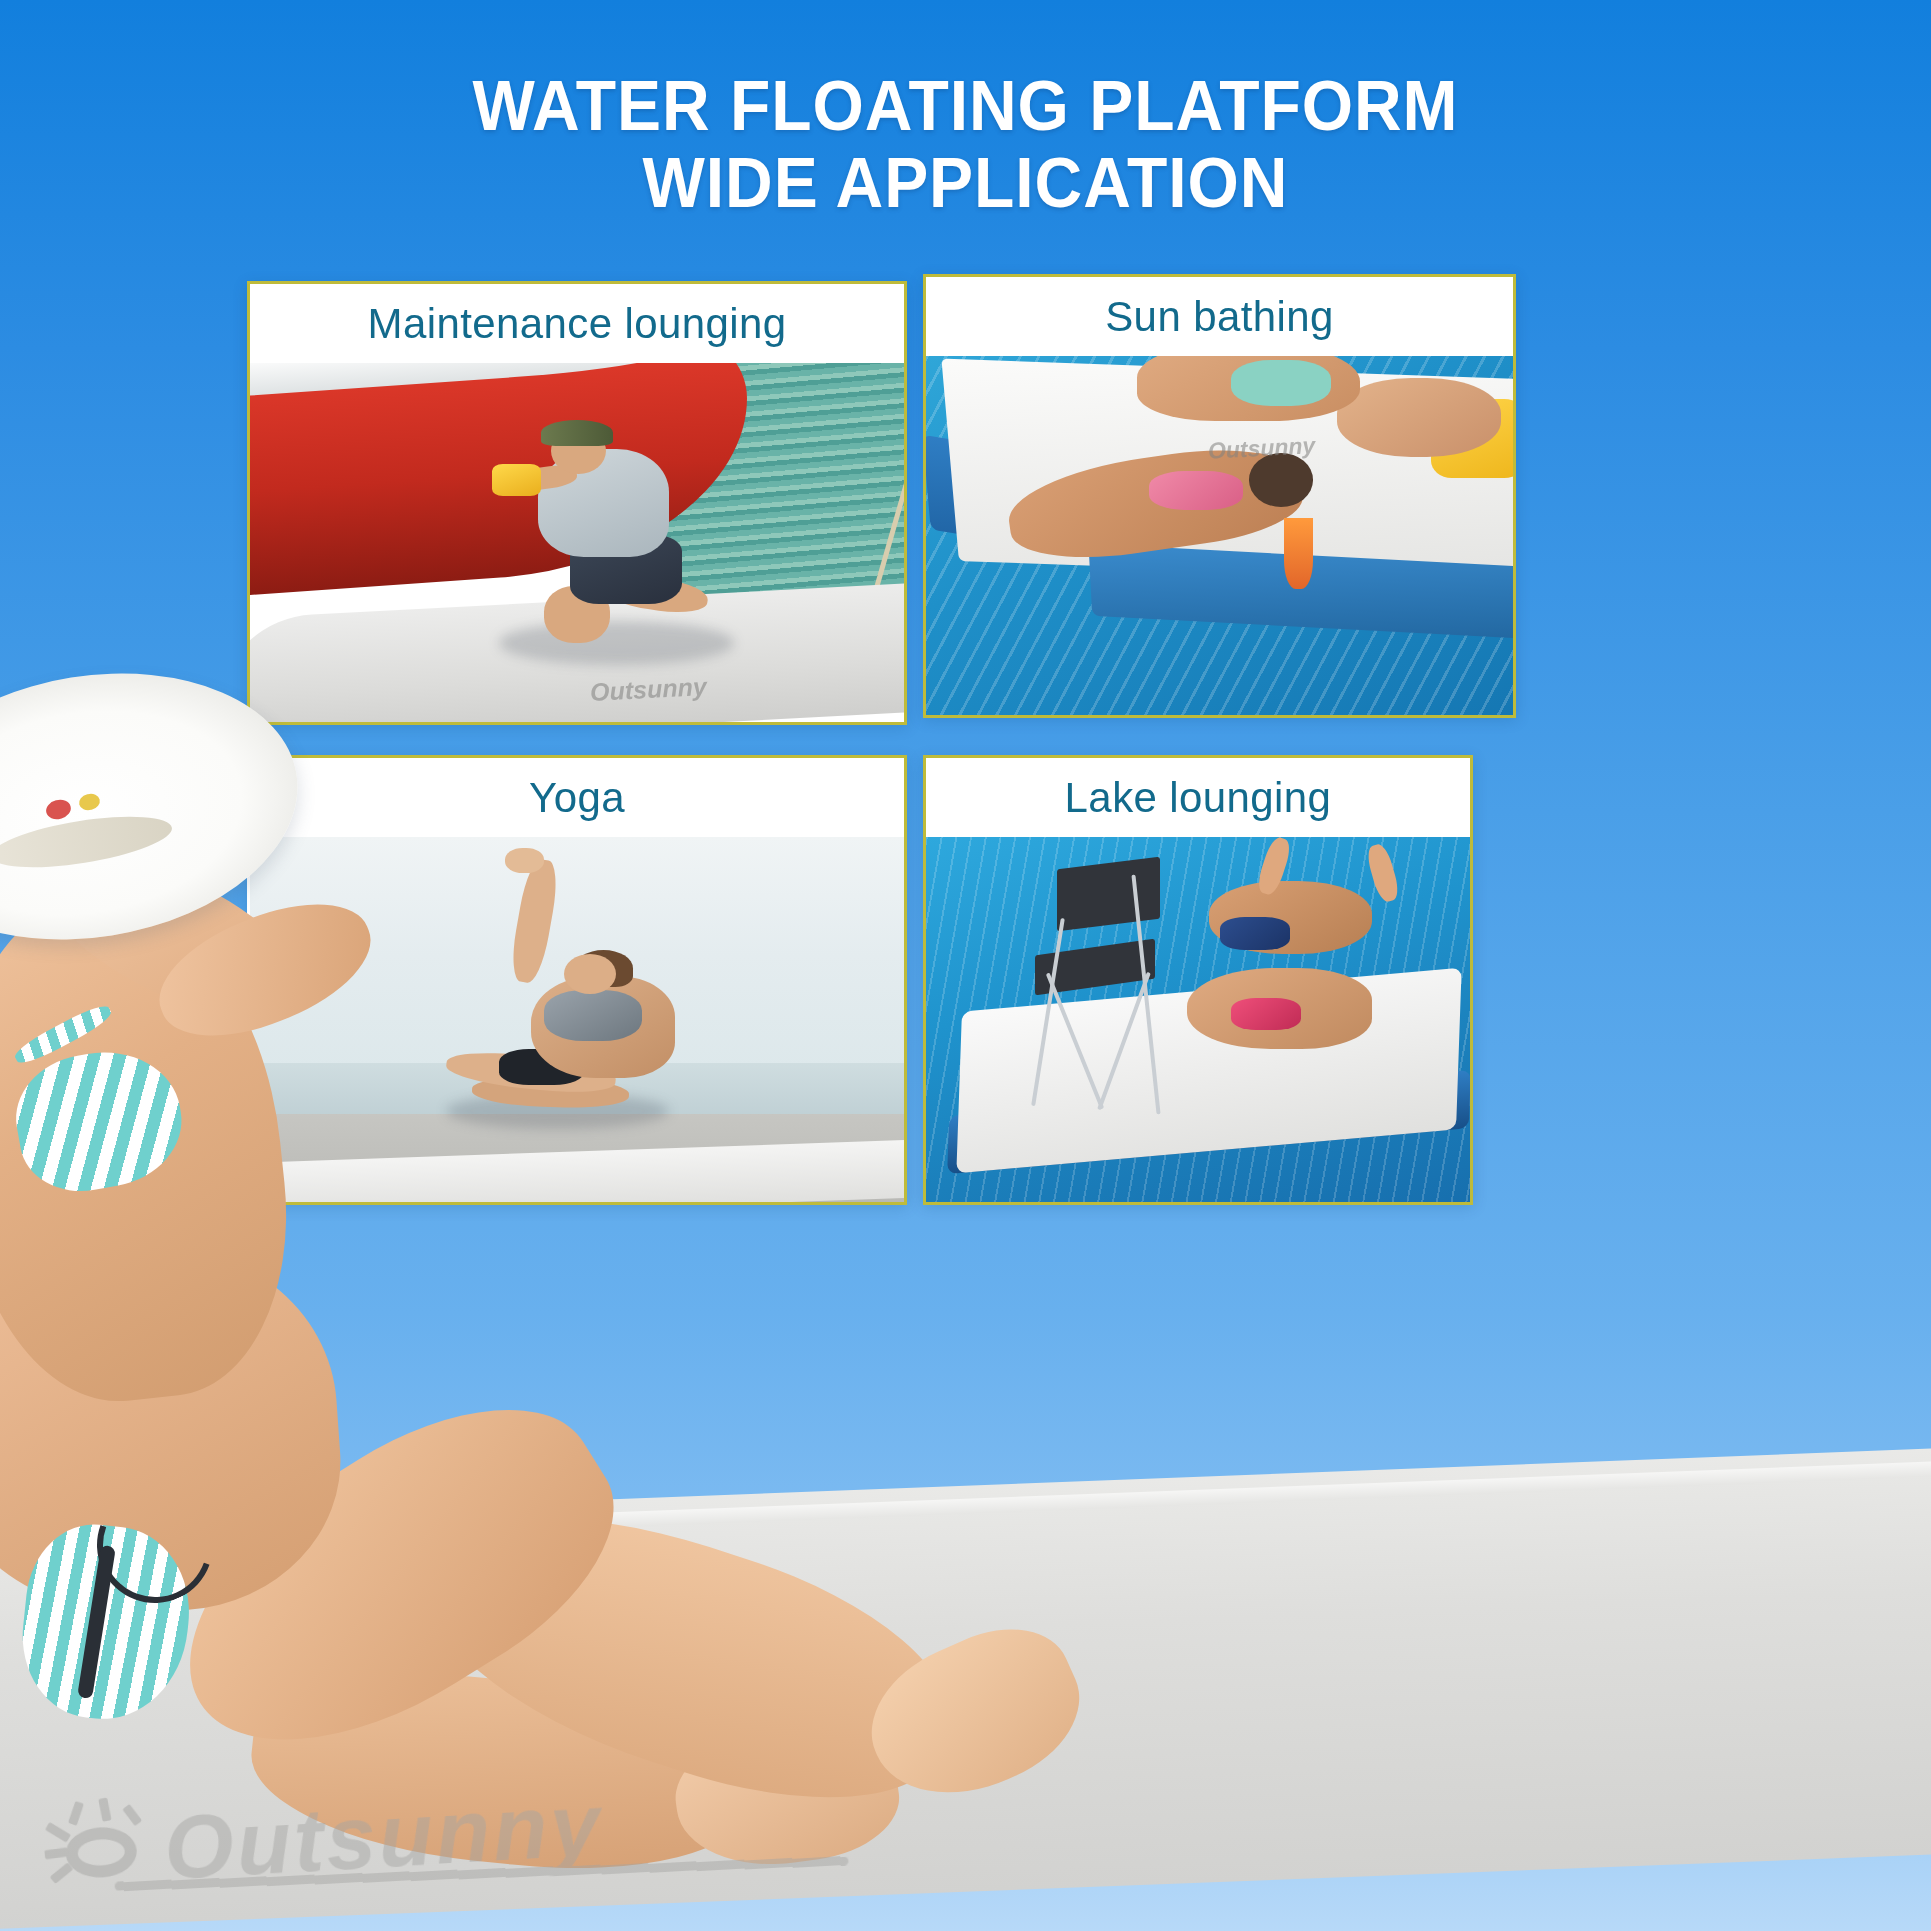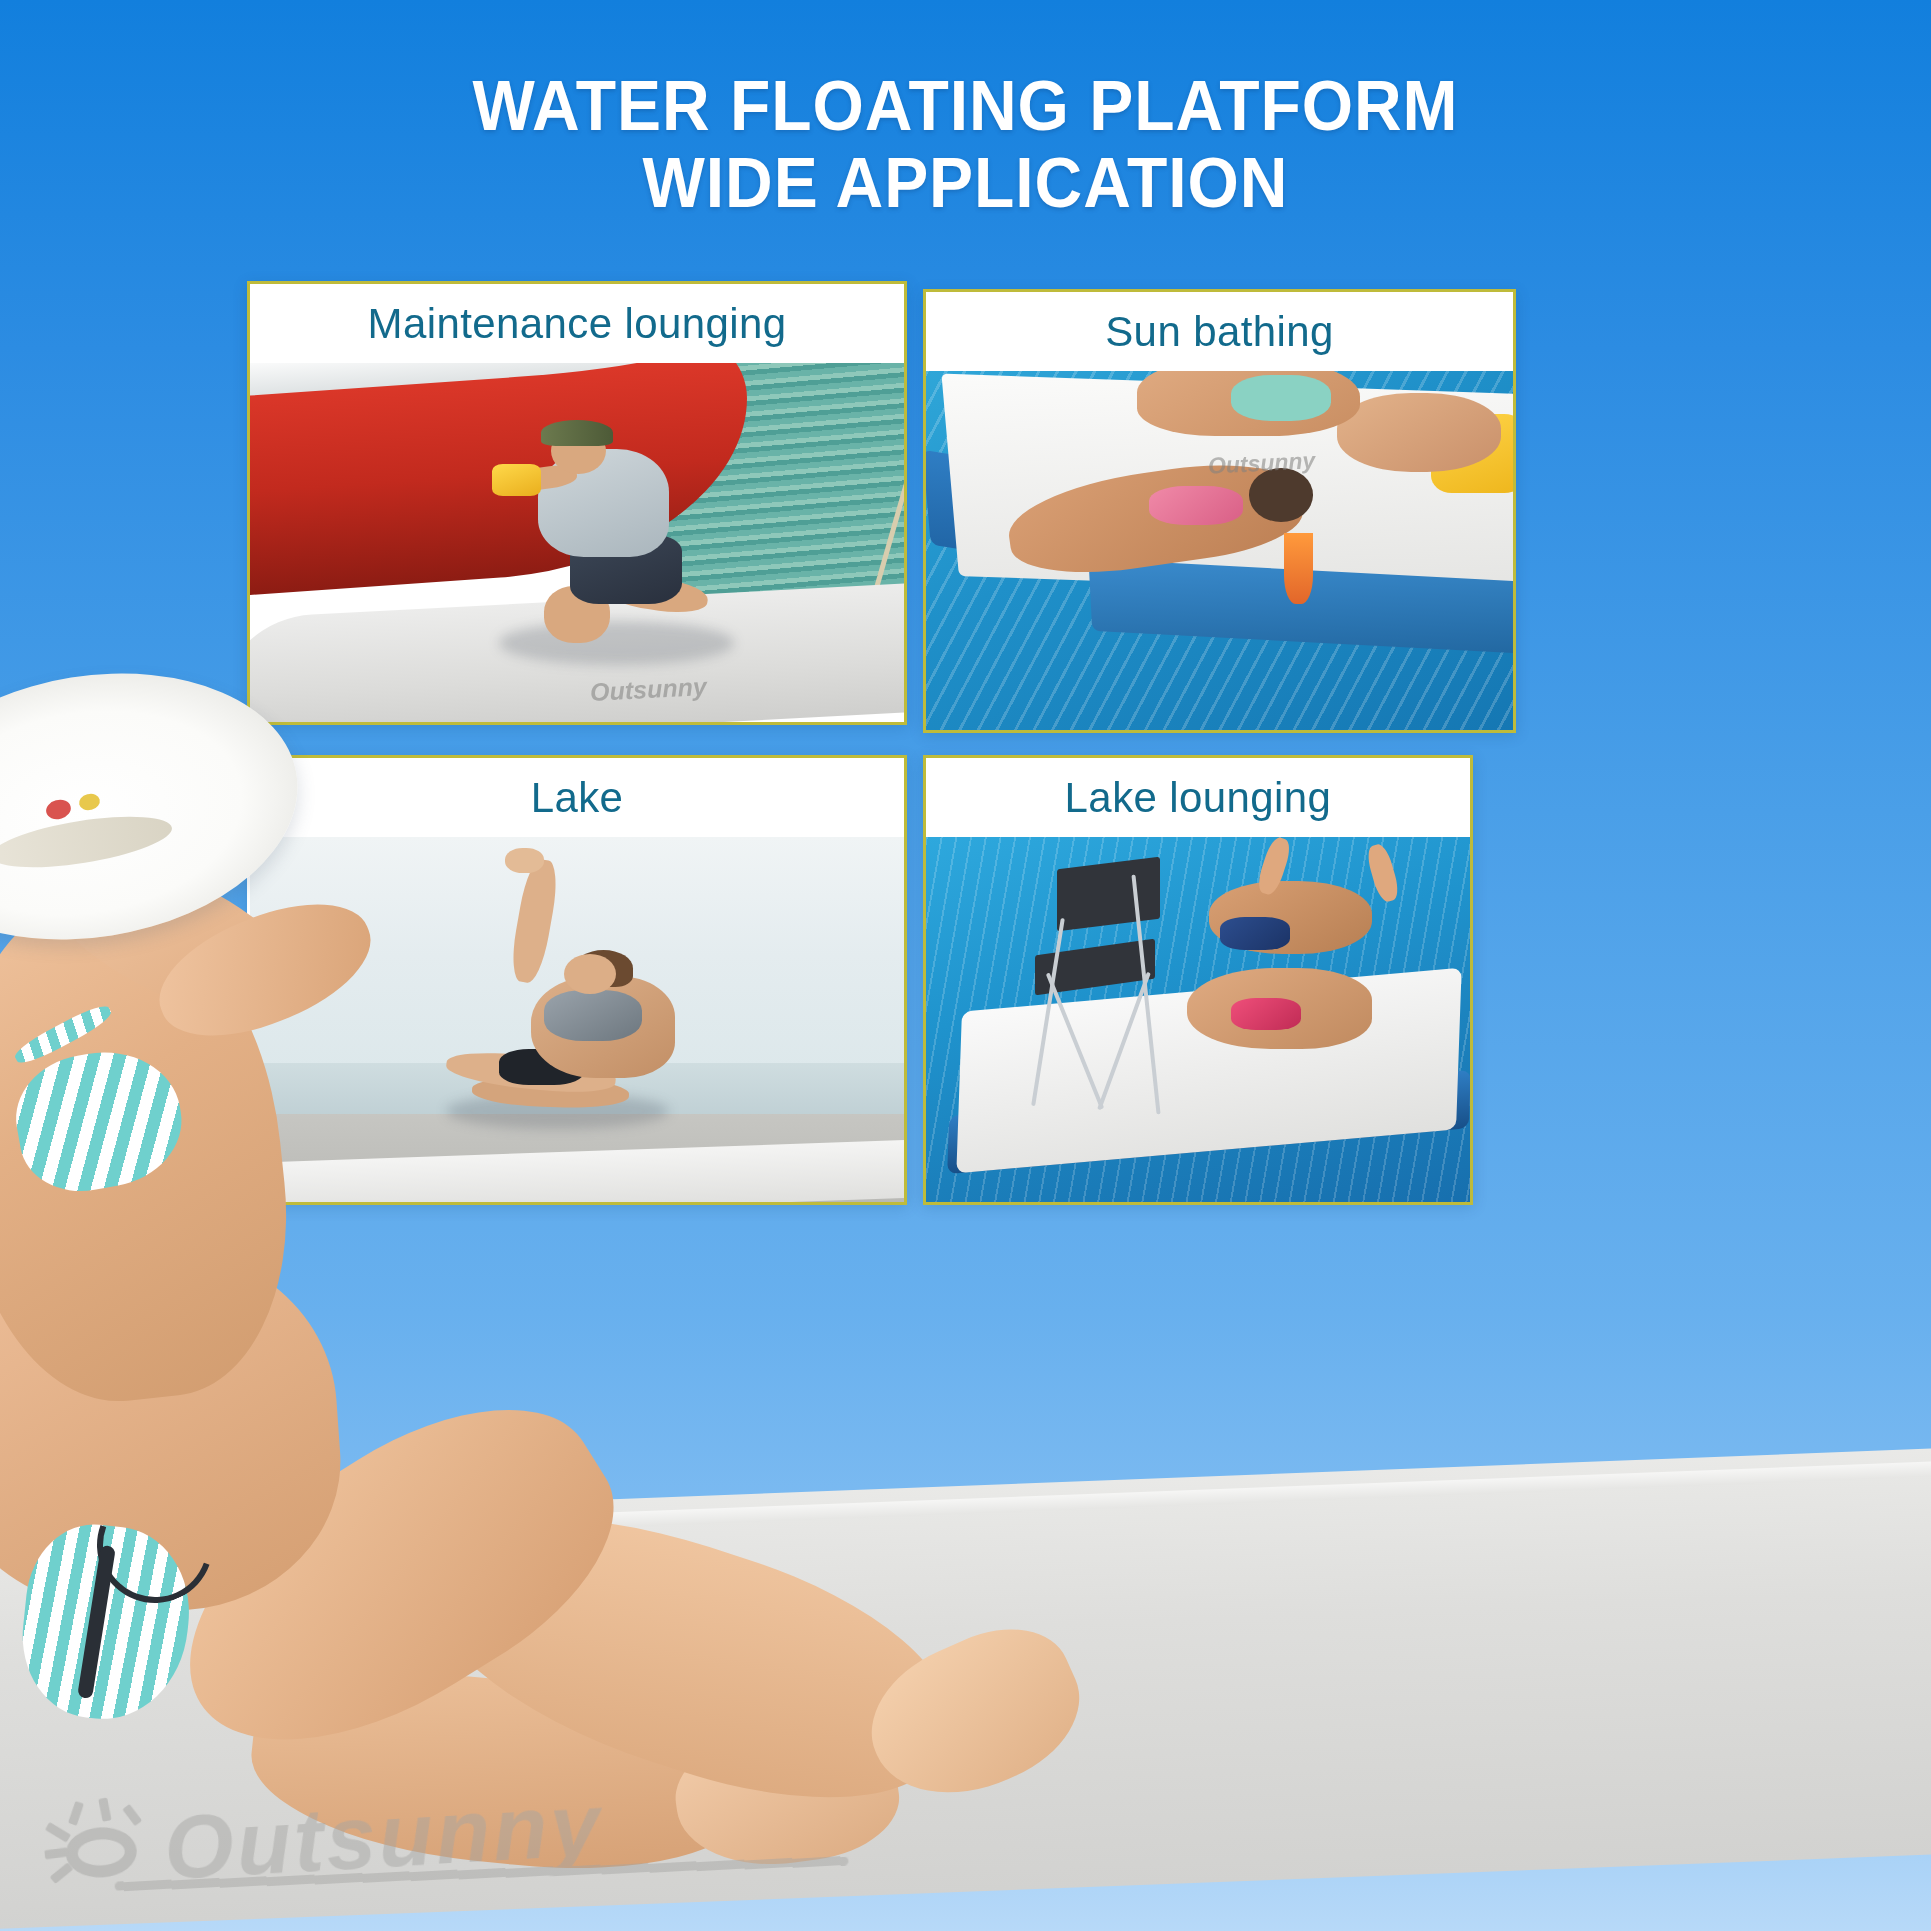--- a/index.html
+++ b/index.html
@@ -37,21 +37,21 @@
   }
   .panel .cap span{
     color:#126a8c; font-size:42px; font-weight:400; letter-spacing:0.4px;
     font-family:"Liberation Sans", sans-serif; white-space:nowrap;
   }
   .panel .photo{ position:relative; flex:1; overflow:hidden; }
   .panel-inner{ position:absolute; inset:0; display:flex; flex-direction:column; }
 
   
   #panel-maintenance { left:247px;  top:281px;  width:660px;  height:444px; }
-  #panel-sunbathing  { left:923px;  top:289px;  width:593px;  height:444px;padding-left:44px; }
+  #panel-sunbathing  { left:923px;  top:274px;  width:593px;  height:444px;padding-left:44px; }
   #panel-yoga        { left:247px;  top:755px;  width:660px;  height:450px;
                        border-left-color:transparent; }
   #panel-lakelounge  { left:923px;  top:755px;  width:550px;  height:450px; }
   .shadowsoft{ position:absolute; background:rgba(60,70,80,.22); filter:blur(5.8px); border-radius:50%; }
 
   
   #ph-maint .boathull{
     position:absolute; left:-6%; top:-4%; width:82%; height:64%;
     background:linear-gradient(180deg,#e23b2c 0%, #c22a1e 55%, #8d1c13 100%);
     border-bottom-right-radius:62% 95%; border-top-right-radius:18% 40%;
@@ -456,21 +456,21 @@
       <div class="p2head"></div>
       <div class="drink"></div>
       <div class="panel-logo" style="left:48%;top:22%;font-size:23px;">Outsunny</div>
     </div>
   </div>
 </div>
 
 <div class="panel" id="panel-yoga">
   <div class="panel-inner">
     <div class="cap">
-      <span>Lake</span>
+      <span>Yoga</span>
     </div>
     <div class="photo" id="ph-yoga">
       <div class="skyy"></div>
       <div class="seay"></div>
       <div class="sandy"></div>
       <div class="maty"></div>
       <div class="shadowsoft" style="left:30%;top:70%;width:34%;height:10%;"></div>
       <div class="yleg2"></div>
       <div class="yleg"></div>
       <div class="ybot"></div>

